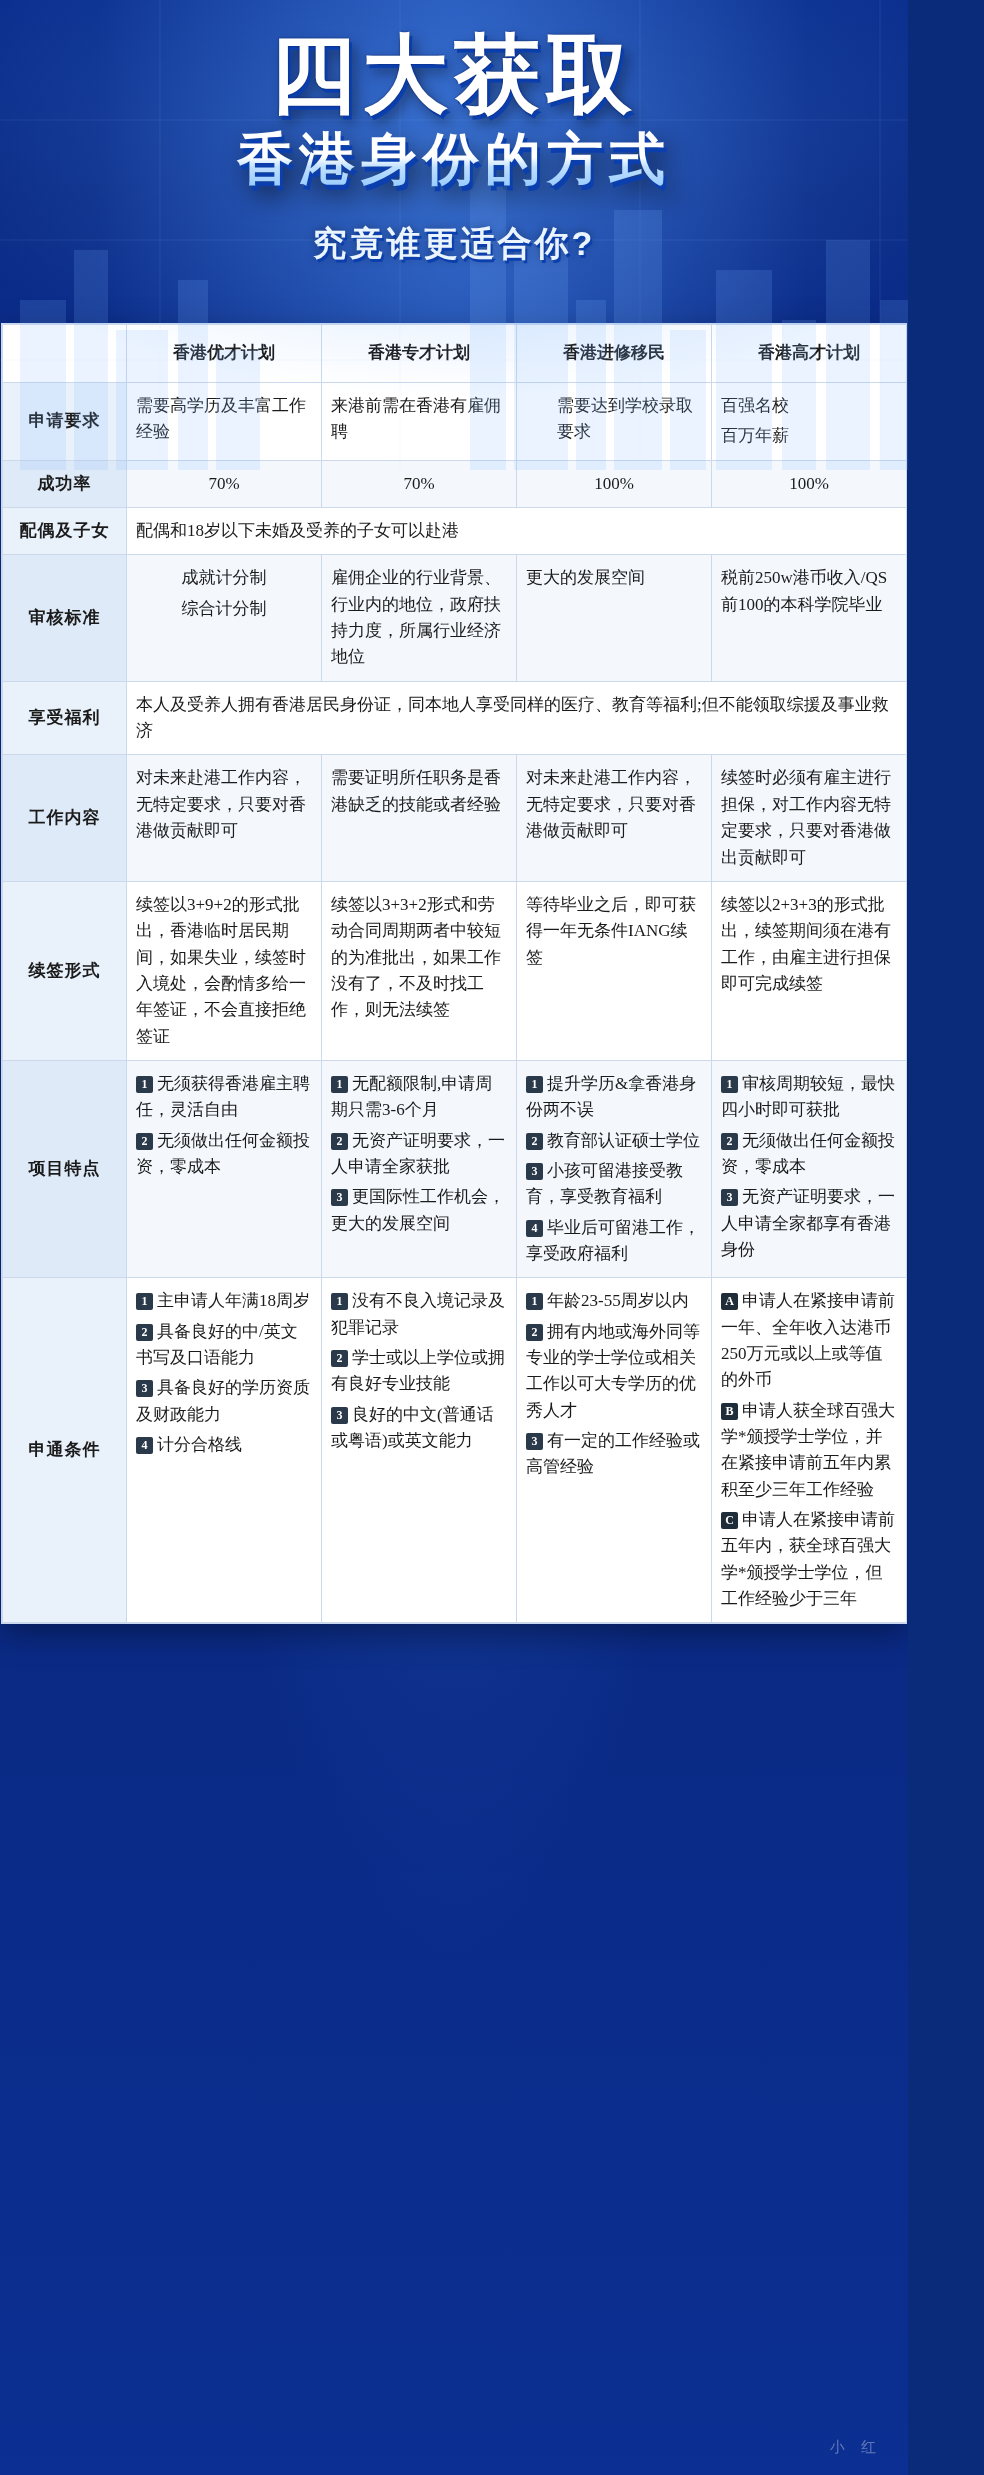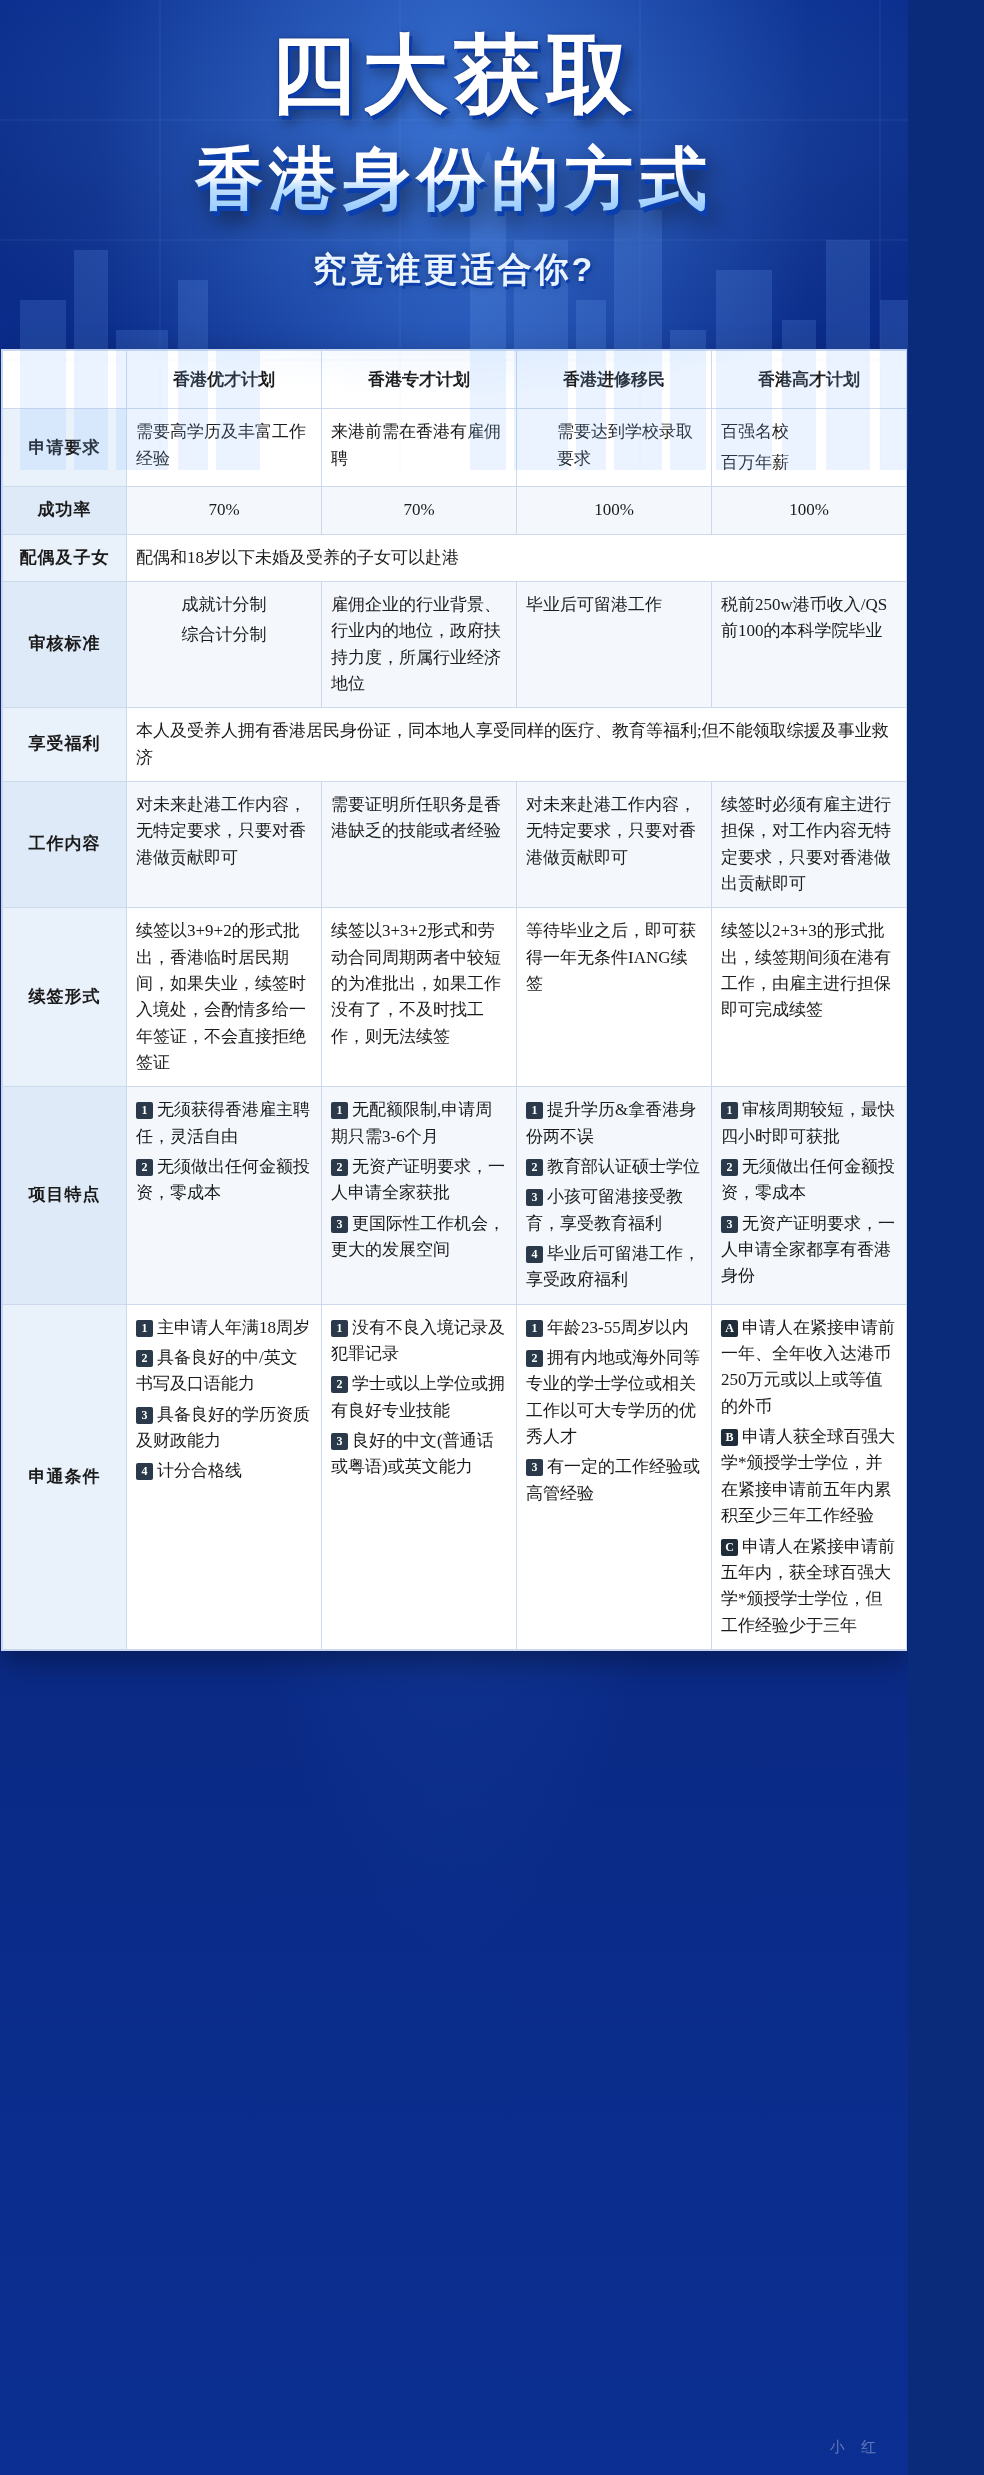--- a/index.html
+++ b/index.html
@@ -45,22 +45,22 @@
     letter-spacing: 6px;
     line-height: 1.12;
     color: #ffffff;
     text-shadow:
       0 0 2px #0a1f5e,
       3px 4px 0px #0b3fae,
       6px 8px 14px rgba(0,0,0,0.45);
   }
   .title-1 { font-size: 86px; }
   .title-2 {
-    font-size: 68px;
-    margin-top: 19px;
+    font-size: 56px;
+    margin-top: 6px;
     background: linear-gradient(180deg, #ffffff 0%, #ffffff 46%, #bfe0ff 62%, #8fc6ff 100%);
     -webkit-background-clip: text;
     background-clip: text;
     color: transparent;
     text-shadow: none;
     filter: drop-shadow(3px 5px 0 #0b3fae) drop-shadow(5px 9px 12px rgba(0,0,0,0.45));
   }
   .subtitle {
     margin-top: 30px;
     font-size: 34px;
@@ -243,21 +243,21 @@
           <tr class="alt">
             <td class="rowlabel">审核标准</td>
             <td class="cell" style="vertical-align: top; text-align: center;">
               <div class="blk">成就计分制</div>
               <div class="blk">综合计分制</div>
             </td>
             <td class="cell" style="vertical-align: top;">
               <div class="blk">雇佣企业的行业背景、行业内的地位，政府扶持力度，所属行业经济地位</div>
             </td>
             <td class="cell" style="vertical-align: top;">
-              <div class="blk">毕业后可留港工作</div>
+              <div class="blk">更大的发展空间</div>
             </td>
             <td class="cell" style="vertical-align: top;">
               <div class="blk">税前250w港币收入/QS前100的本科学院毕业</div>
             </td>
           </tr>
           <tr>
             <td class="rowlabel">享受福利</td>
             <td class="cell span" colspan="4">本人及受养人拥有香港居民身份证，同本地人享受同样的医疗、教育等福利;但不能领取综援及事业救济</td>
           </tr>
           <tr class="alt">

